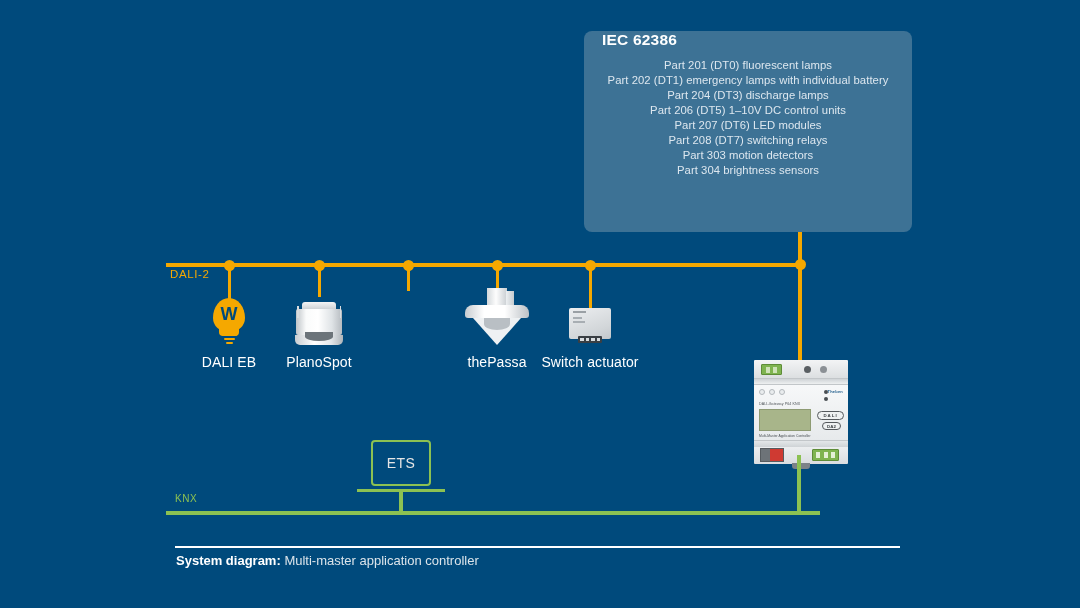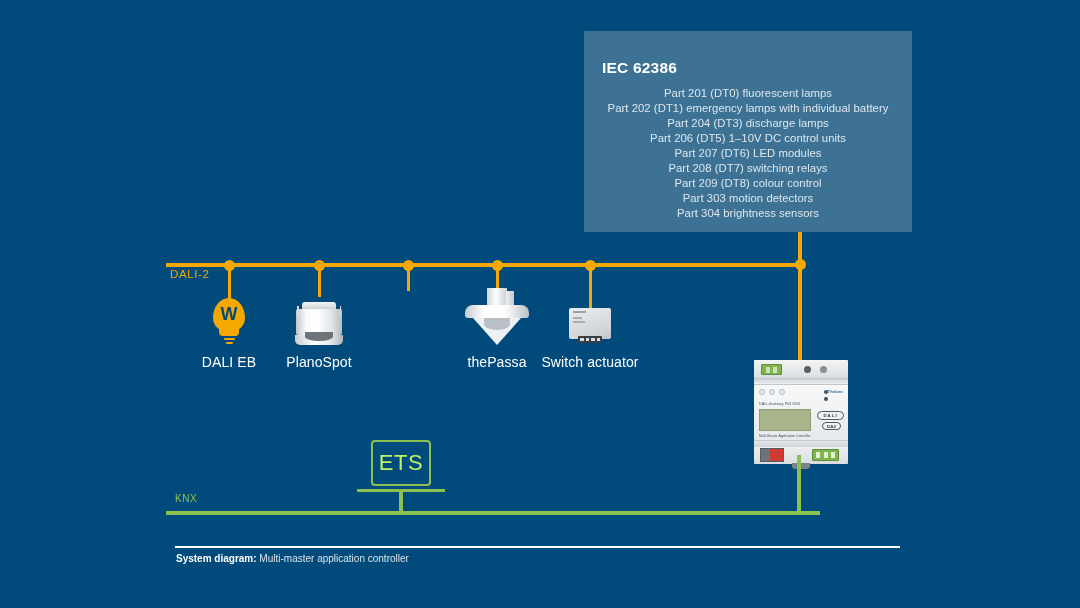--- a/index.html
+++ b/index.html
@@ -10,21 +10,22 @@
     position:relative;
     overflow:hidden;
     -webkit-font-smoothing:antialiased;
   }
   #stage { position:absolute; inset:0; }
 
   
   .iec-panel {
     position:absolute; left:584px; top:31px; width:328px; height:201px;
     background:#3d7295;
-    padding:28px 18px 0 18px;
+    padding:0 18px 0 18px;
+    border-radius:8px;
   }
   .iec-title {
     color:#ffffff; font-size:15.5px; font-weight:bold;
     letter-spacing:.2px; margin-bottom:9px;
   }
   .iec-list { list-style:none;text-align:center; }
   .iec-list li {
     color:#dde7ef; font-size:11.3px; line-height:15px;
     letter-spacing:.05px; white-space:nowrap;
   }
@@ -250,50 +251,49 @@
     position:absolute; left:660px; top:474px; width:134px;
     text-align:right; color:#8cc152; font-size:11.8px; line-height:14px;
   }
 
   
   .ets-box {
     position:absolute; left:371px; top:440px; width:60px; height:46px;
     border:2.5px solid #8cc152; border-radius:4px;
     display:flex; align-items:center; justify-content:center;
   }
-  .ets-box span { color:#bef264; font-size:22px; letter-spacing:.5px; }
+  .ets-box span { color:#e5e5e5; font-size:14px; letter-spacing:.5px; }
   .ets-base { position:absolute; left:357px; top:489px; width:88px; height:3px; background:#8cc152; }
   .ets-stem { position:absolute; left:399px; top:489px; width:4px; height:24px; background:#8cc152; }
 
   
   .cap-rule {
     position:absolute; left:175px; top:546px; width:725px; height:2px;
     background:#ffffff;
   }
   .caption {
     position:absolute; left:176px; top:553px;
-    color:#dbe4ea; font-size:10px;
+    color:#dbe4ea; font-size:13px;
   }
   .caption b { color:#ffffff; font-weight:bold; }
 </style>
 </head>
 <body>
 
 <div id="stage">
 
   <div class="iec-panel">
     <div class="iec-title">IEC 62386</div>
     <ul class="iec-list">
       <li>Part 201 (DT0) fluorescent lamps</li>
       <li>Part 202 (DT1) emergency lamps with individual battery</li>
       <li>Part 204 (DT3) discharge lamps</li>
       <li>Part 206 (DT5) 1–10V DC control units</li>
       <li>Part 207 (DT6) LED modules</li>
       <li>Part 208 (DT7) switching relays</li>
-      <li>Part 209 (DT8) colour control</li>
       <li>Part 303 motion detectors</li>
       <li>Part 304 brightness sensors</li>
     </ul>
   </div>
 
   <div class="riser-up"></div>
   <div class="dali-bus"></div>
   <div class="dali-label">DALI-2</div>
   <div class="riser-down"></div>
 

